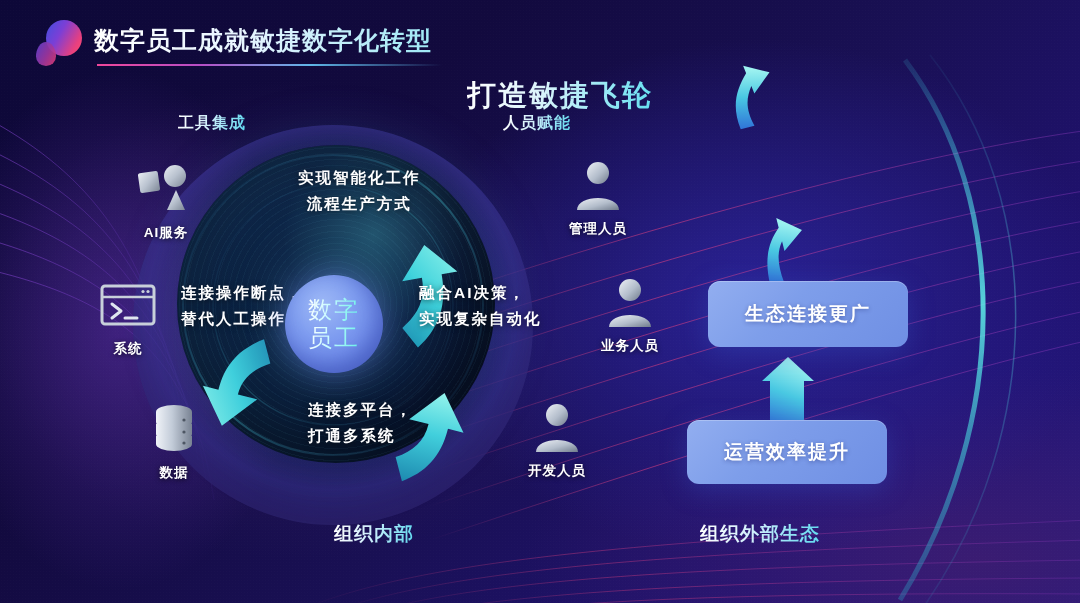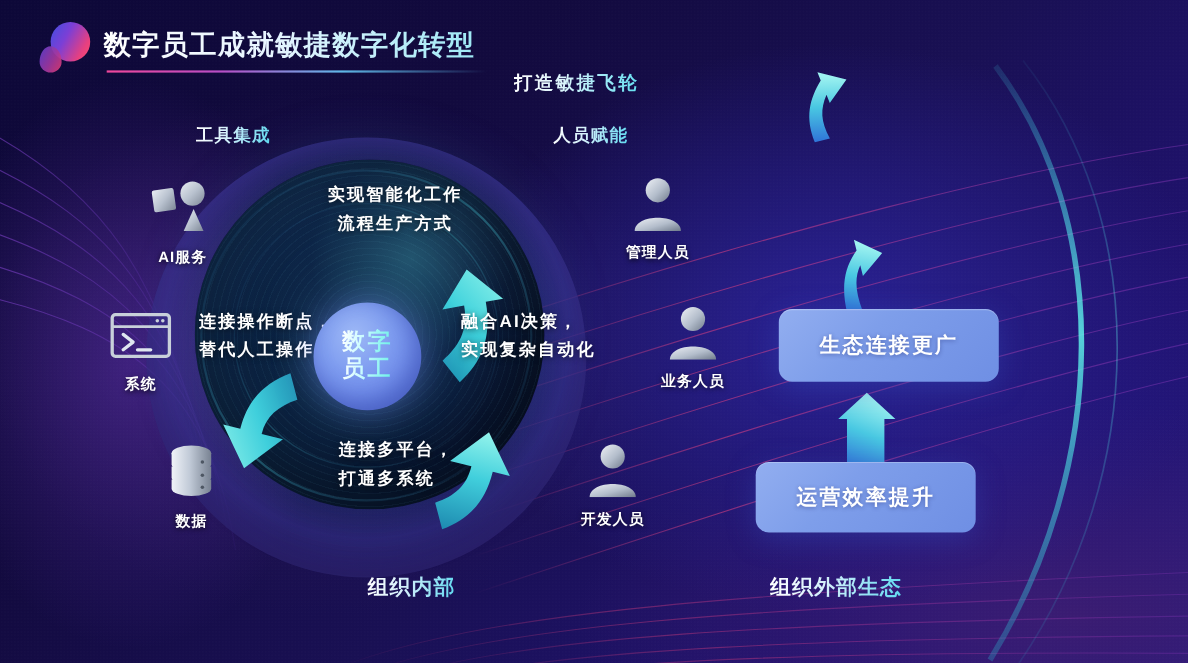--- a/index.html
+++ b/index.html
@@ -27,21 +27,21 @@
     background:linear-gradient(120deg,#3f4fe0 0%,#7b3fd6 38%,#e8407f 78%,#ff4d6d 100%);}
   .logo .small{position:absolute;left:0;top:22px;width:20px;height:24px;border-radius:50% 50% 50% 50%/60% 60% 40% 40%;
     background:linear-gradient(120deg,#5c3fd0 0%,#a0379f 55%,#e23a6d 100%);opacity:.92;}
   .title{position:absolute;left:72px;top:10px;font-size:25px;font-weight:bold;letter-spacing:1px;
     background:linear-gradient(90deg,#ffffff 0%,#e6f4ff 45%,#9fe9f5 100%);
     -webkit-background-clip:text;background-clip:text;color:transparent;white-space:nowrap;}
   .rule{position:absolute;left:75px;top:50px;width:345px;height:2px;
     background:linear-gradient(90deg,#f0479b 0%,#b74ec6 30%,#5fb7e8 62%,rgba(120,180,230,0) 100%);}
 
   
-  .headline{position:absolute;left:467px;top:64px;font-size:17px;font-weight:bold;letter-spacing:2px;
+  .headline{position:absolute;left:467px;top:76px;font-size:29px;font-weight:bold;letter-spacing:2px;
     background:linear-gradient(100deg,#ffffff 0%,#d9f3fb 40%,#62dff0 100%);
     -webkit-background-clip:text;background-clip:text;color:transparent;white-space:nowrap;}
 
   
   .cap{position:absolute;font-size:16px;font-weight:bold;letter-spacing:1px;white-space:nowrap;
     background:linear-gradient(100deg,#ffffff 0%,#cfeefb 45%,#5ed9ef 100%);
     -webkit-background-clip:text;background-clip:text;color:transparent;}
   .cap-tools{left:178px;top:113px;}
   .cap-people{left:503px;top:113px;}
   .cap-inner{left:334px;top:521px;font-size:19px;}
@@ -60,21 +60,21 @@
                inset 14px 16px 60px rgba(60,190,210,.14);}
   .sphere::after{content:"";position:absolute;inset:0;border-radius:50%;
     background:repeating-radial-gradient(circle at 50% 50%, rgba(120,220,240,.055) 0 1px, rgba(0,0,0,0) 1px 6px);
     opacity:.75;}
   .wheel-svg{position:absolute;left:0;top:0;width:400px;height:400px;}
 
   .core{position:absolute;left:152px;top:150px;width:98px;height:98px;border-radius:50%;
     background:radial-gradient(circle at 38% 30%, #9db8f6 0%, #7e9cf0 38%, #6b86ea 70%, #5f76e2 100%);
     box-shadow:0 0 34px rgba(120,150,250,.55), inset -6px -8px 20px rgba(40,60,150,.45);
     display:flex;flex-direction:column;align-items:center;justify-content:center;}
-  .core span{display:block;font-size:21px;font-weight:bold;letter-spacing:2px;line-height:1.18;
+  .core span{display:block;font-size:24px;font-weight:normal;letter-spacing:2px;line-height:1.18;
     background:linear-gradient(100deg,#ffffff 0%,#c9fbff 40%,#62f0e6 100%);
     -webkit-background-clip:text;background-clip:text;color:transparent;text-align:right;}
 
   .wtxt{position:absolute;color:#fff;font-size:15.5px;font-weight:bold;letter-spacing:2px;
     line-height:1.65;white-space:nowrap;text-shadow:0 1px 6px rgba(0,0,0,.6);}
   .wtxt-top{left:165px;top:40px;text-align:center;}
   .wtxt-left{left:48px;top:155px;text-align:left;}
   .wtxt-right{left:286px;top:155px;text-align:left;}
   .wtxt-bottom{left:175px;top:272px;text-align:left;}
 

